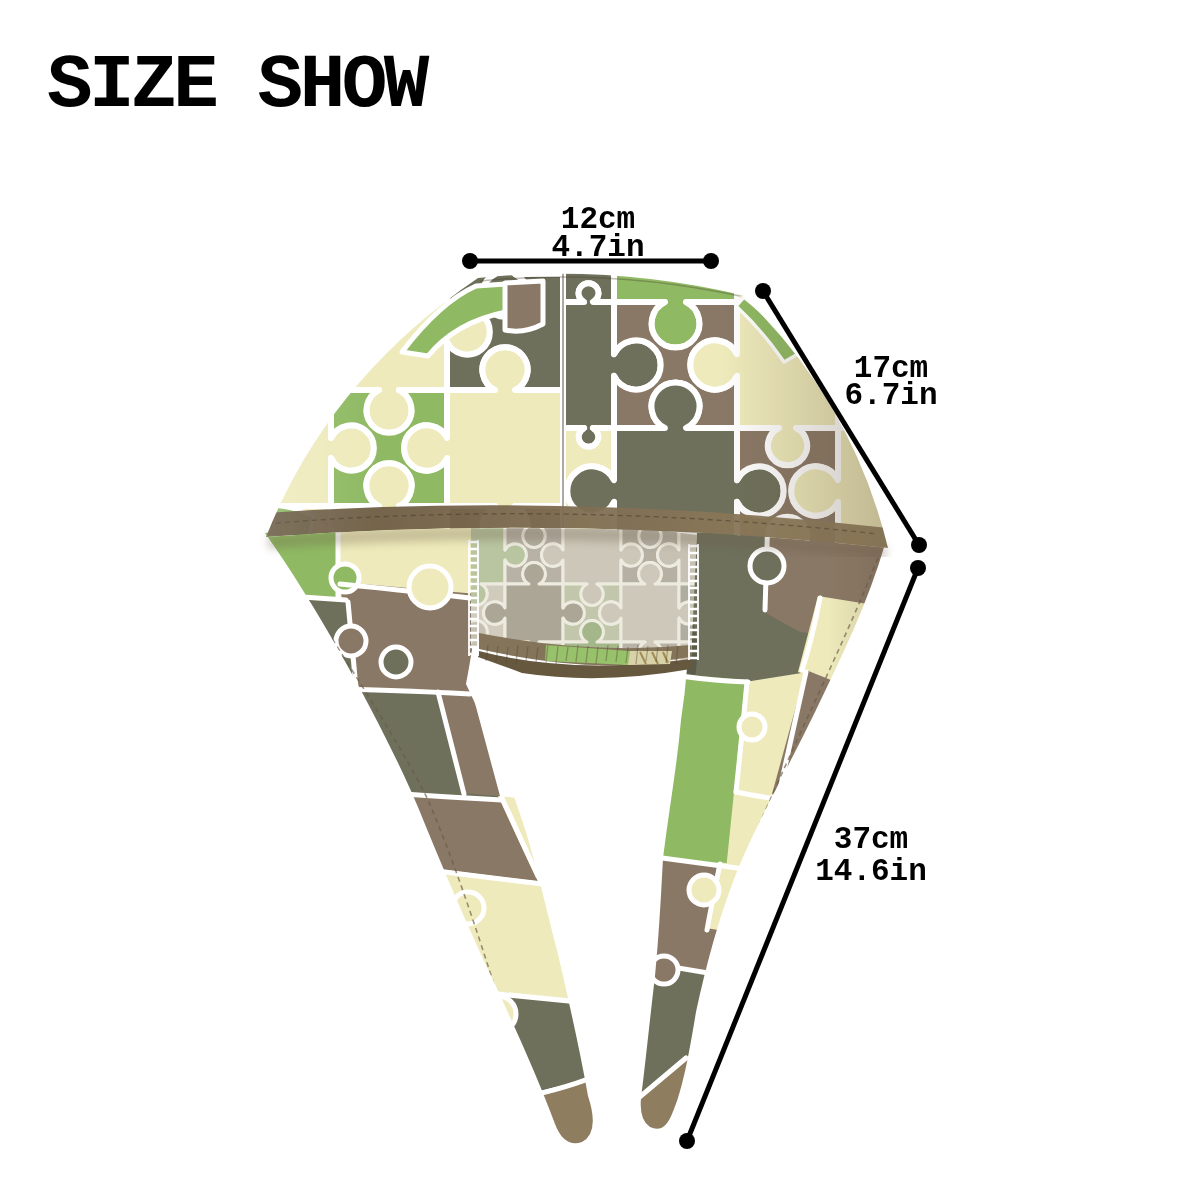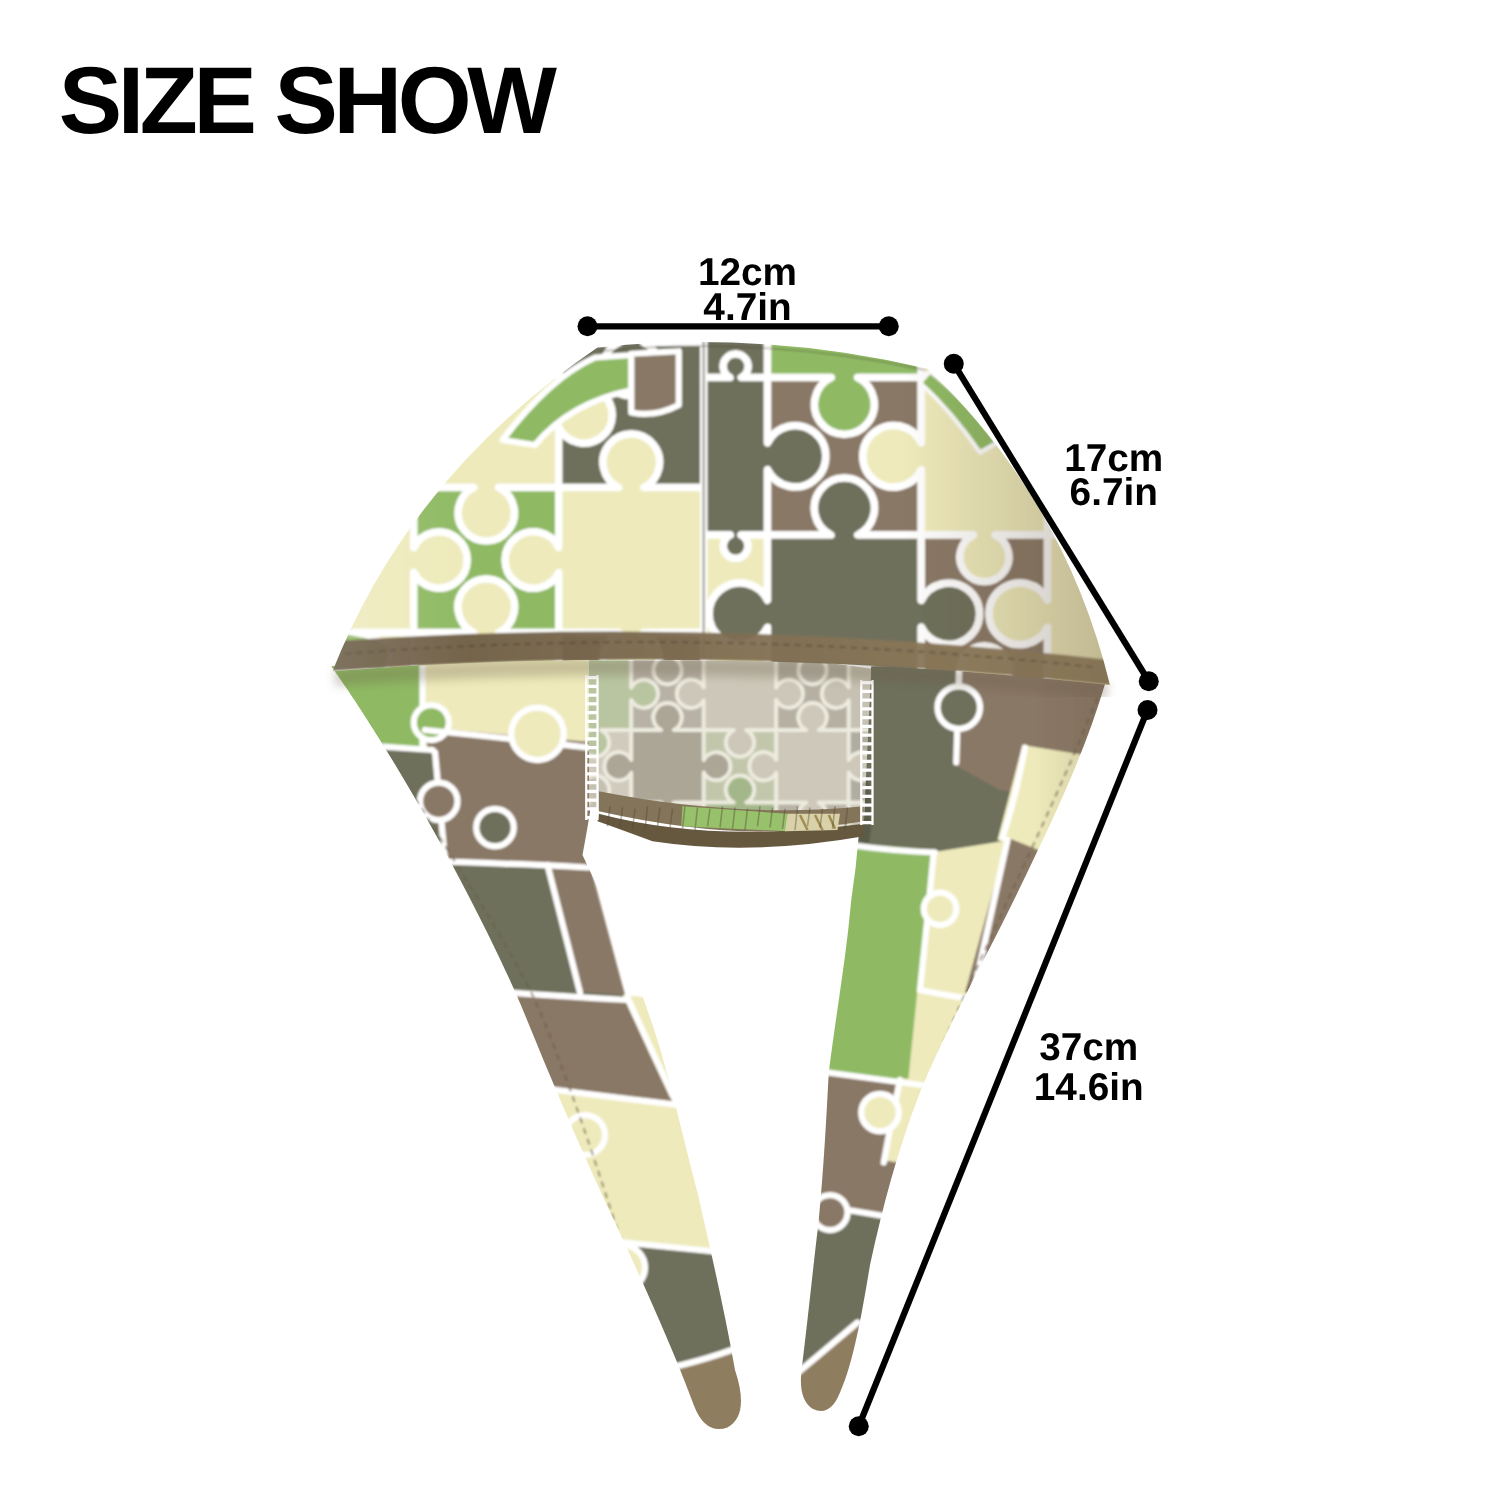--- a/index.html
+++ b/index.html
@@ -1,14 +1,14 @@
 <!DOCTYPE html>
 <html><head><meta charset="utf-8"><style>
 html,body{margin:0;padding:0;background:#fff;}
-#page{position:relative;width:1200px;height:1200px;background:#fff;overflow:hidden;font-family:Liberation Sans, sans-serif;}
+#page{position:relative;width:1200px;height:1200px;background:#fff;overflow:hidden;font-family:Liberation Mono, monospace;}
 </style></head><body>
 <div id="page">
 <svg width="1200" height="1200" viewBox="0 0 1200 1200" xmlns="http://www.w3.org/2000/svg">
 <defs>
 <clipPath id="cpDome">
           <path d="M 478,278 Q 610,264 742,295 Q 852,400 888,548 Q 570,514 266,537 Q 328,380 478,278 Z"></path>
         </clipPath>
 <clipPath id="cpDomeL">
           <path d="M 260,260 H 563 V 560 H 260 Z"></path>
         </clipPath>

